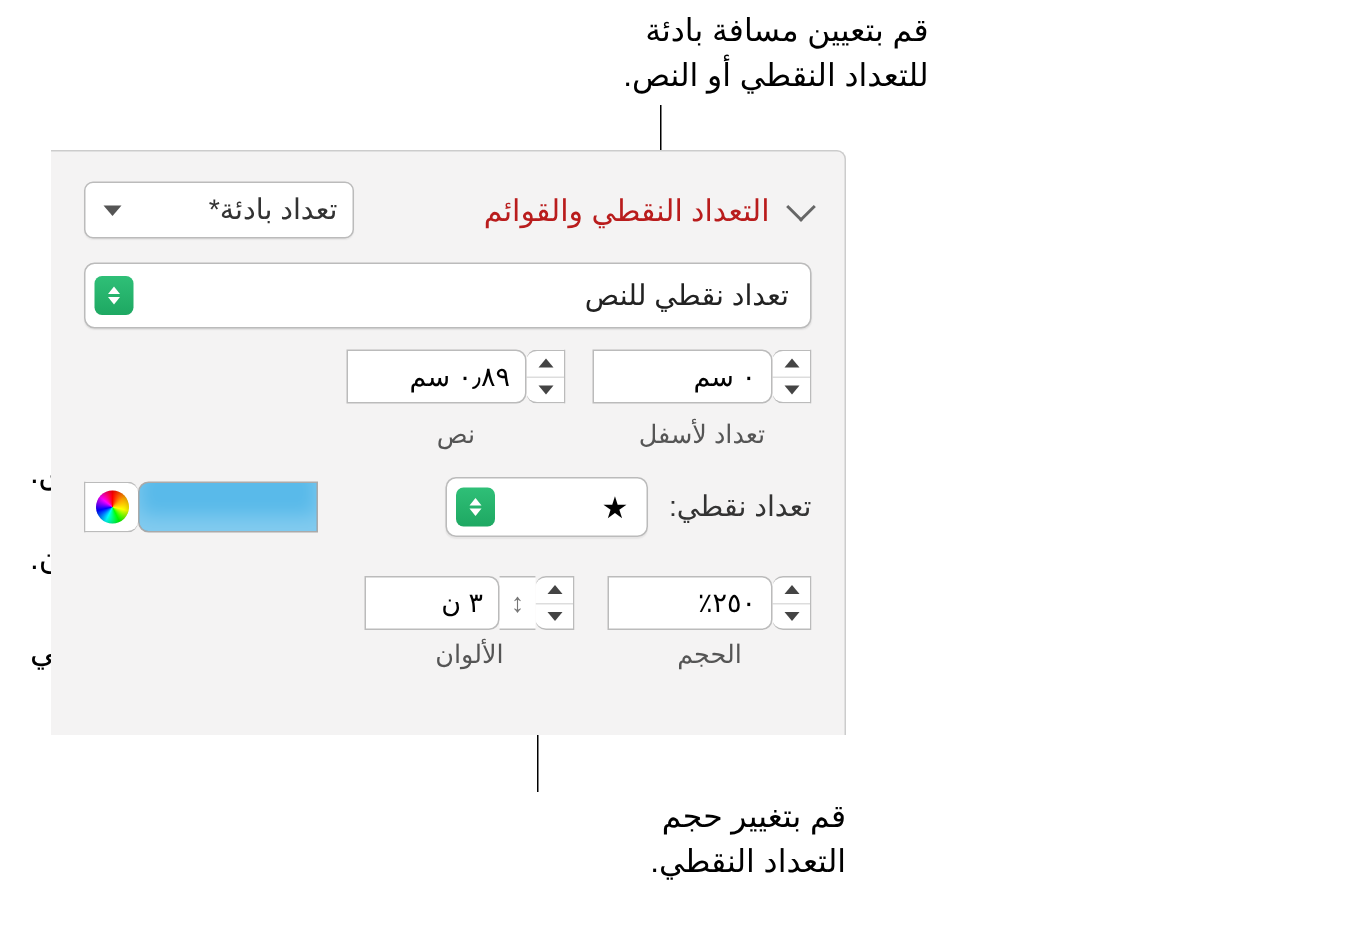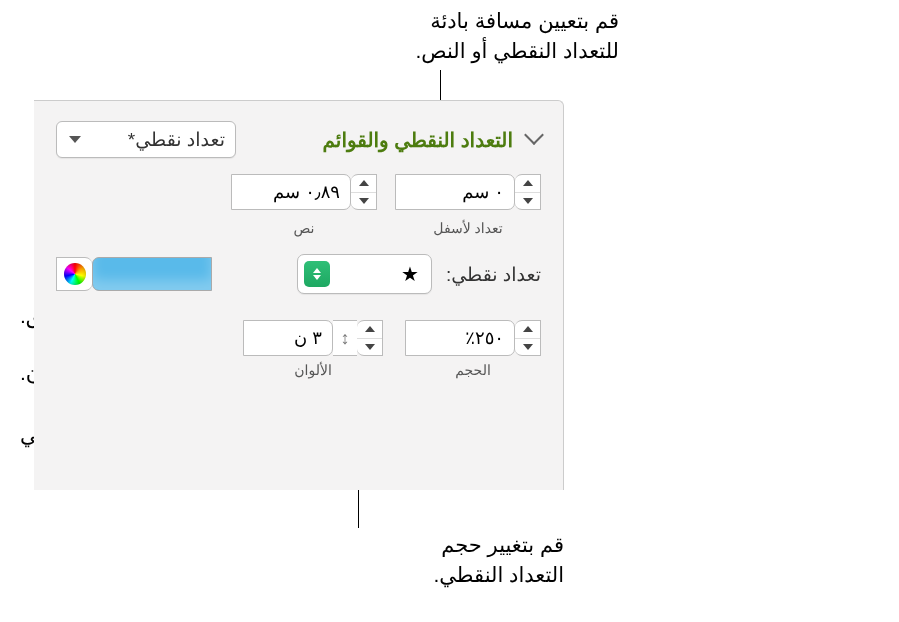--- a/index.html
+++ b/index.html
@@ -40,24 +40,25 @@
     }
     .row { display: flex; align-items: center; gap: 12px; margin-bottom: 14px; }
     .section-header {
       display: flex;
       align-items: center;
       justify-content: space-between;
       margin-bottom: 16px;
     }
     .sec-title {
       display: flex;
+      align-items: center;
       gap: 8px;
-      font-weight: 700;
+      font-weight: 400;
       font-size: 20px;
-      color: #4d7c0f;
+      color: #b91c1c;
     }
     .chev {
       width: 14px; height: 14px;
       display:inline-block;
       border-right: 2px solid #666;
       border-bottom: 2px solid #666;
       transform: rotate(45deg);
       margin-left: 6px;
       margin-bottom: 4px;
     }
@@ -105,21 +106,21 @@
       direction: rtl;
       font-family: inherit;
     }
     .stepper .spin {
       width:26px; border:1px solid #bbb; border-right:none; border-radius:0 7px 7px 0;
       display:flex;flex-direction:column;
       background:#fff;
     }
     .spin-half{flex:1;display:flex;align-items:center;justify-content:center;cursor:pointer;}
     .spin-half:first-child{border-bottom:1px solid #ddd;}
-    .sub-label{font-size:14px;color:#555;margin-top:6px;}
+    .sub-label{font-size:17px;color:#555;margin-top:6px;}
     .indent-row{display:flex;align-items:flex-start;gap:18px;margin-bottom:18px;}
     .indent-row .lead{font-size:19px;color:#333;padding-top:6px;}
     .bullet-row{display:flex;align-items:center;gap:14px;margin-bottom:26px;}
     .bullet-select{
       display:flex;align-items:center;background:#fff;border:1px solid #bbb;border-radius:7px;
       padding:6px 12px 6px 6px;width:135px;justify-content:space-between;
       box-shadow:0 1px 1px rgba(0,0,0,.06);
     }
     .star{font-size:20px;color:#000;}
     .color-group{display:flex;align-items:center;gap:0;margin-right:auto;}
@@ -192,25 +193,36 @@
 <div class="callout-line" style="top:438px; right:540px; width:1px; height:90px;"></div>
 
 <div class="panel">
 
   <div class="section-header">
     <div class="sec-title">
       <span class="chev"></span>
       <span>التعداد النقطي والقوائم</span>
     </div>
     <div class="style-popup">
-      <span>تعداد نقطي*</span>
+      <span>تعداد بادئة*</span>
       <span class="chev-down-sm"></span>
     </div>
   </div>
 
+  <div class="row">
+    <div class="wide-select">
+      <span>تعداد نقطي للنص</span>
+      <span class="green-btn">
+        <span class="dbl-arrow">
+          <span class="tri-up"></span>
+            <span class="tri-dn"></span>
+        </span>
+      </span>
+    </div>
+  </div>
 
   <div class="indent-row">
 
     <div class="stepper-wrap">
       <div class="stepper rev" style="flex-direction:row-reverse;">
         <input value="٠ سم" style="">
         <div class="spin">
           <div class="spin-half">
               <span class="tri-up-d"></span>
             </div>

